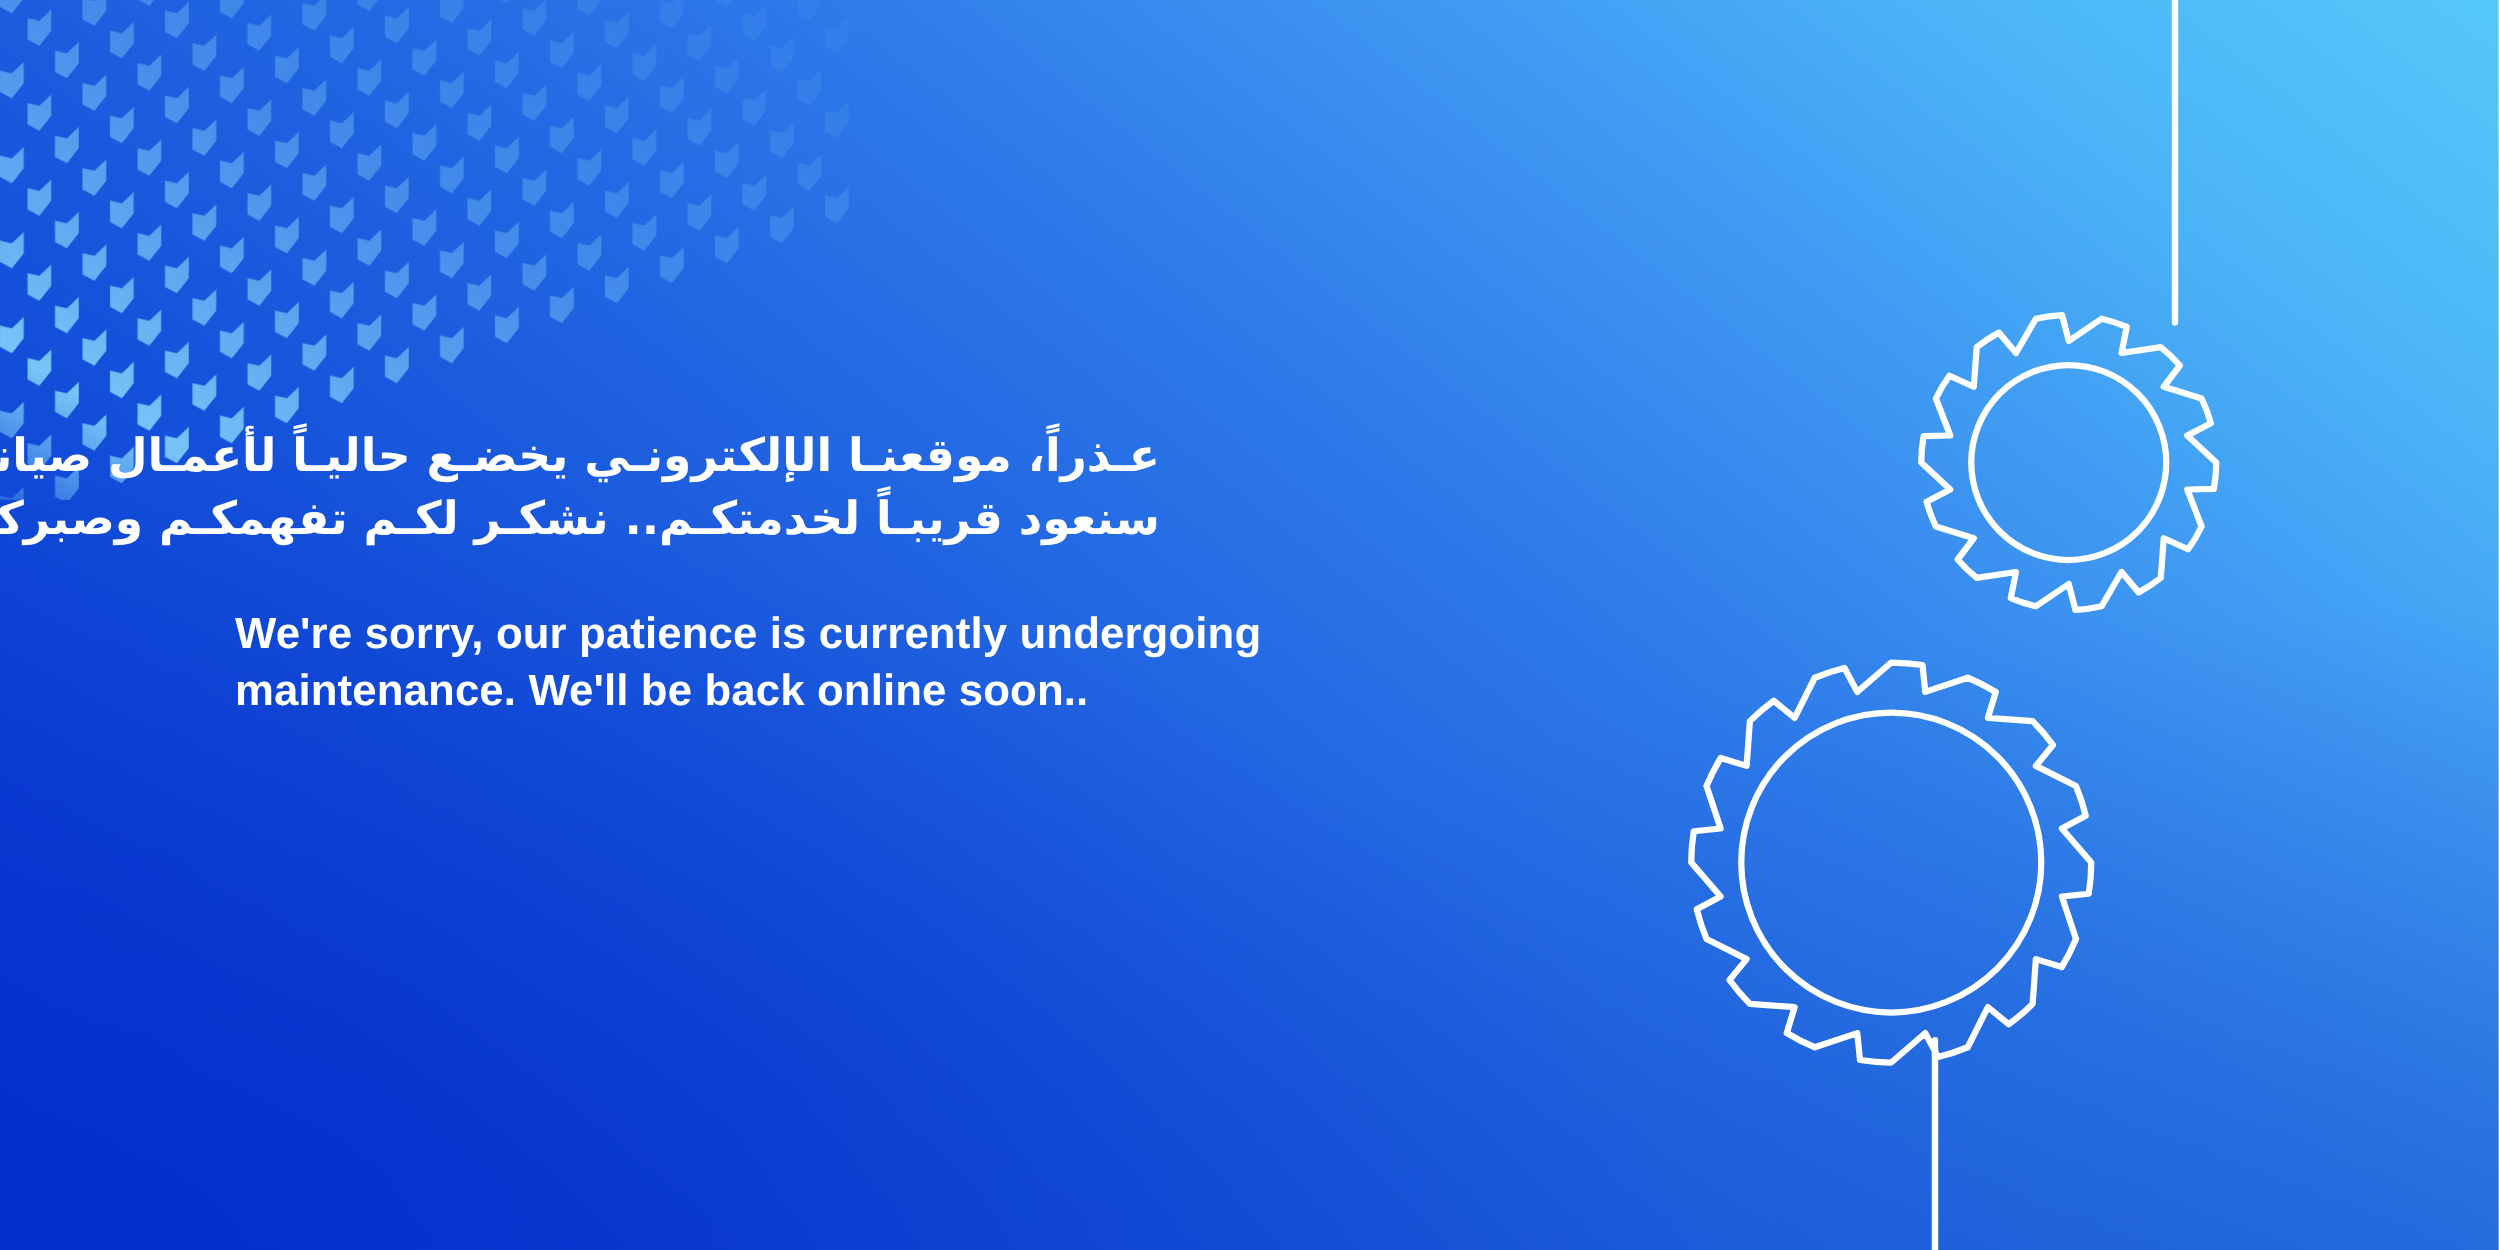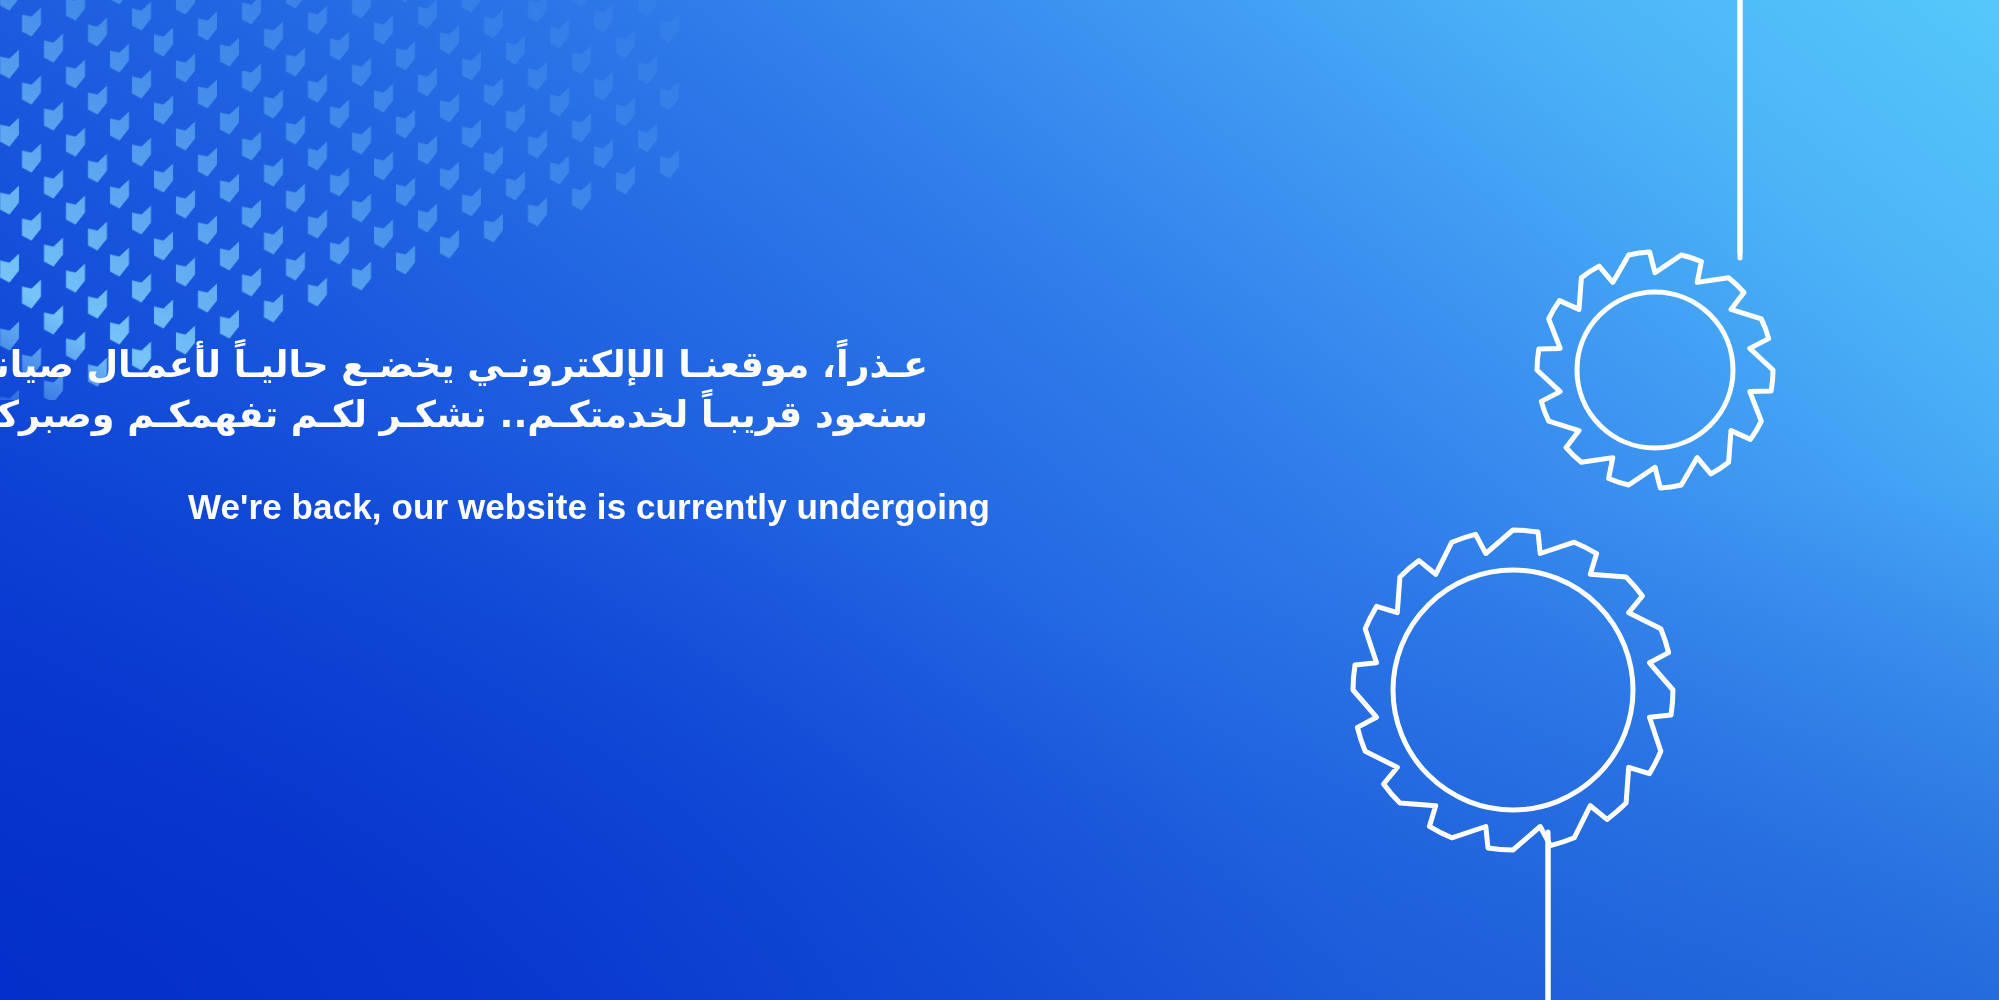--- a/index.html
+++ b/index.html
@@ -172,18 +172,19 @@
   </svg>
 
   <div id="message-block">
 
     <div id="arabic-message">
       <div class="ar-line">عـذراً، موقعنـا الإلكترونـي يخضـع حاليـاً لأعمـال صيانـــة.</div>
       <div class="ar-line">سنعود قريبـاً لخدمتكـم.. نشكـر لكـم تفهمكـم وصبركـم</div>
     </div>
 
     <div id="english-message">
-      <div class="en-line">We're back, our website is currently undergoing</div>
+      <div class="en-line">We're sorry, our patience is currently undergoing</div>
+      <div class="en-line">maintenance. We'll be back online soon..</div>
     </div>
 
   </div>
 
 </div>
 
 </body></html>

